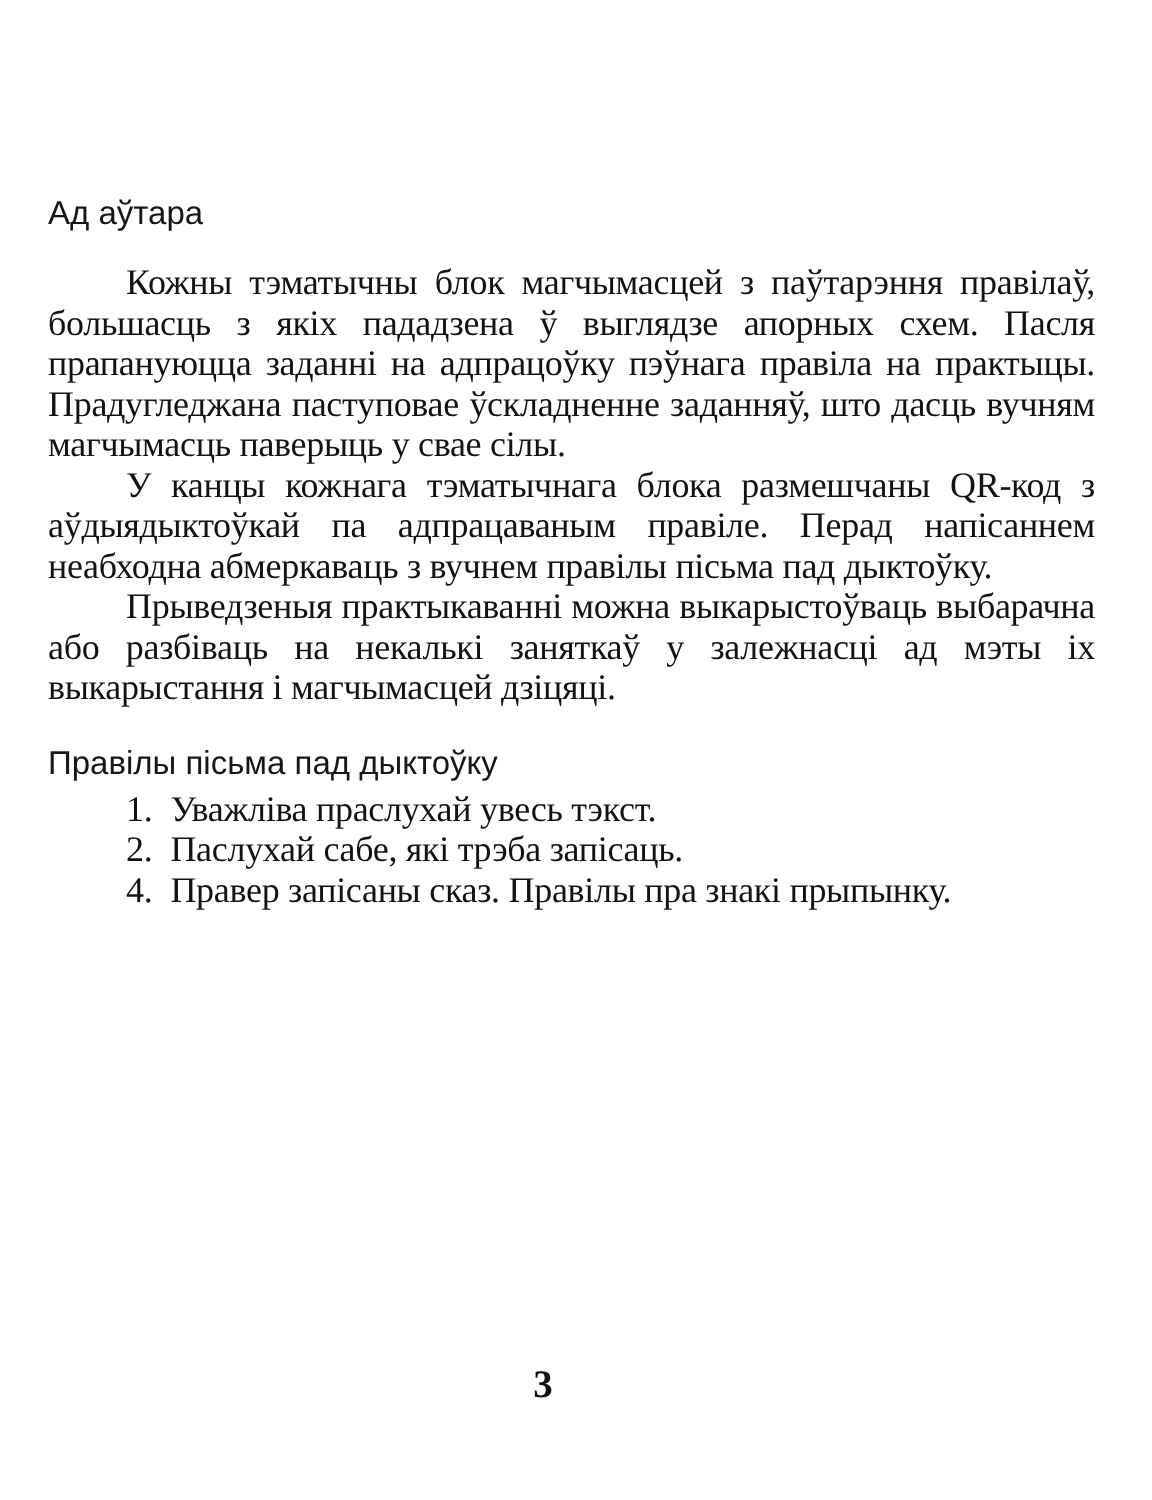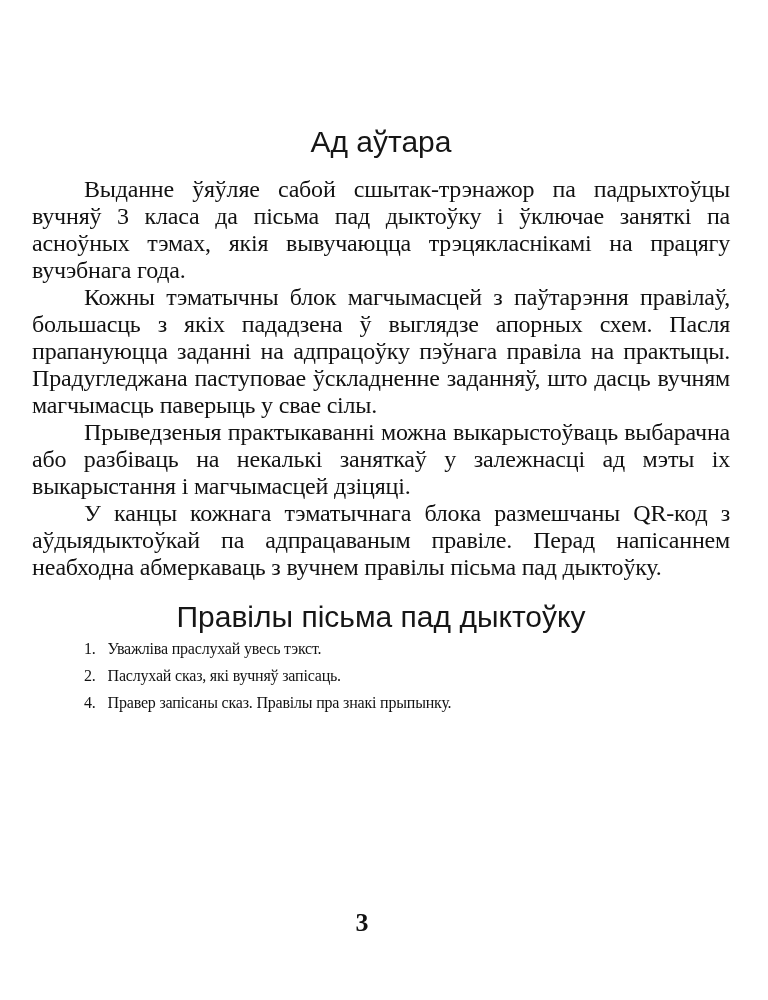--- a/index.html
+++ b/index.html
@@ -22,23 +22,22 @@
   }
   .content {
     position: absolute;
     left: 32px;
     top: 0;
     width: 698px;
   }
   .section-heading {
     font-family: "Liberation Sans", "DejaVu Sans", sans-serif;
     font-weight: 400;
-    font-size: 30px;
+    font-size: 22px;
     line-height: 36px;
-    text-align: center;
     margin: 0;
     color: #161616;
   }
   .heading-top {
     padding-top: 124px;
     margin-bottom: 16px;
   }
   .heading-mid {
     margin-top: 18px;
     margin-bottom: 0;
@@ -48,21 +47,21 @@
     font-size: 24px;
     line-height: 27px;
     letter-spacing: -0.2px;
     text-align: justify;
     text-indent: 52px;
     margin: 0;
     color: #121212;
   }
   .rule-item {
     font-family: "Liberation Serif", "DejaVu Serif", serif;
-    font-size: 16px;
+    font-size: 24px;
     line-height: 27px;
     letter-spacing: -0.2px;
     text-align: justify;
     text-indent: 52px;
     margin: 0;
     color: #121212;
   }
   .rule-num {
     padding-right: 12px;
   }
@@ -80,36 +79,35 @@
   }
 </style>
 </head>
 <body>
 
 <div class="page">
   <div class="content">
 
     <h1 class="section-heading heading-top">Ад аўтара</h1>
 
-    <p class="body-par">Выданне ўяўляе сабой сшытак-трэнажор па падрыхтоўцы вучняў 3 класа да пісьма пад дыктоўку і ўключае заняткі па асноўных тэмах, якія вывучаюцца трэцякласнікамі на працягу вучэбнага года.</p>
 
     <p class="body-par">Кожны тэматычны блок магчымасцей з паўтарэння правілаў, большасць з якіх пададзена ў выглядзе апорных схем. Пасля прапануюцца заданні на адпрацоўку пэўнага правіла на практыцы. Прадугледжана паступовае ўскладненне заданняў, што дасць вучням магчымасць паверыць у свае сілы.</p>
 
+    <p class="body-par">У канцы кожнага тэматычнага блока размешчаны QR-код з аўдыядыктоўкай па адпрацаваным правіле. Перад напісаннем неабходна абмеркаваць з вучнем правілы пісьма пад дыктоўку.</p>
+
     <p class="body-par">Прыведзеныя практыкаванні можна выкарыстоўваць выбарачна або разбіваць на некалькі заняткаў у залежнасці ад мэты іх выкарыстання і магчымасцей дзіцяці.</p>
-
-    <p class="body-par">У канцы кожнага тэматычнага блока размешчаны QR-код з аўдыядыктоўкай па адпрацаваным правіле. Перад напісаннем неабходна абмеркаваць з вучнем правілы пісьма пад дыктоўку.</p>
 
     <h2 class="section-heading heading-mid">Правілы пісьма пад дыктоўку</h2>
 
     <p class="rule-item">
       <span class="rule-num">1.</span><span>Уважліва праслухай увесь тэкст.</span>
     </p>
 
     <p class="rule-item">
-      <span class="rule-num">2.</span><span>Паслухай сказ, які вучняў запісаць.</span>
+      <span class="rule-num">2.</span><span>Паслухай сабе, які трэба запісаць.</span>
     </p>
 
 
     <p class="rule-item">
       <span class="rule-num">4.</span><span>Правер запісаны сказ. Правілы пра знакі прыпынку.</span>
     </p>
 
 
   </div>
 

